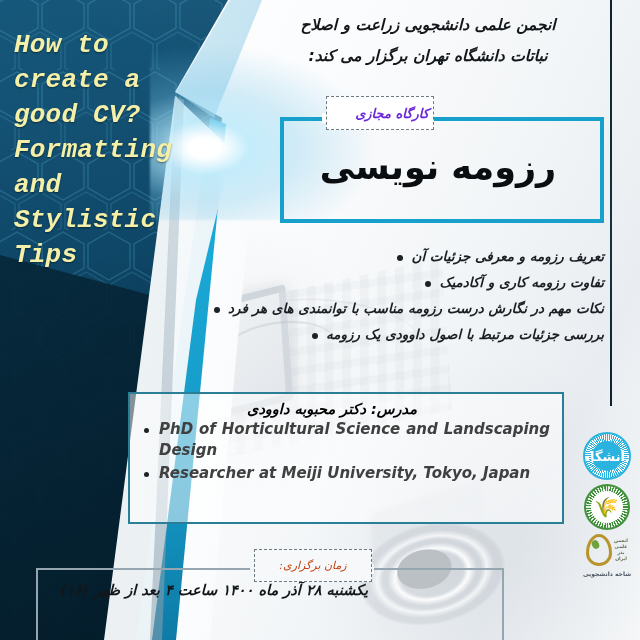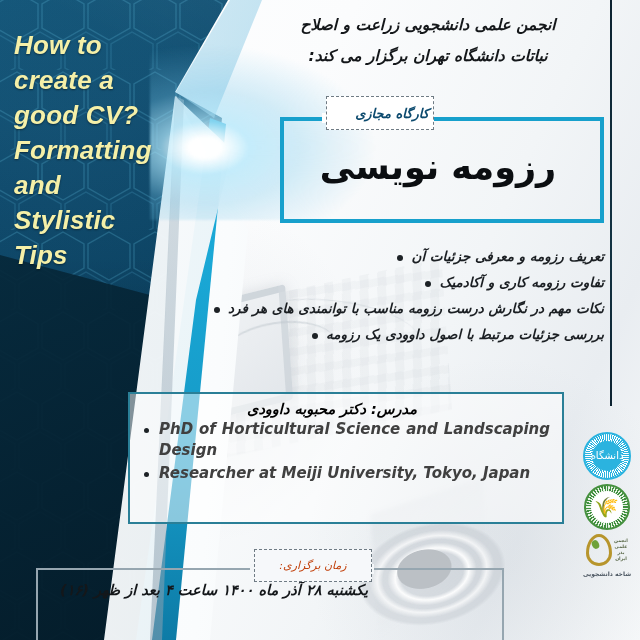--- a/index.html
+++ b/index.html
@@ -119,21 +119,21 @@
   .white-wedge-lo{
     position:absolute;left:0;top:0;width:400px;height:640px;
     clip-path:polygon(176px 96px, 248px 230px, 210px 640px, 150px 640px);
     background:linear-gradient(95deg,#ffffff,#fafcfd 55%,#eef3f6);
   }
 
   
   .lead-title{
     position:absolute;left:14px;top:28px;width:200px;
     color:#f5f0a8;
-    font-family:Liberation Sans, sans-serif;
+    font-family:Liberation Mono, monospace;
     font-style:italic;font-weight:700;
     font-size:26px;line-height:35px;
     letter-spacing:.2px;
     text-shadow:0 1px 2px rgba(0,0,0,.45);
     z-index:6;
   }
 
   
   .right-rule{
     position:absolute;left:610px;top:0;width:2px;height:406px;
@@ -159,21 +159,21 @@
     position:absolute;left:322px;top:113px;width:108px;height:10px;
     background:#ffffff;z-index:5;
   }
   .badge-virtual{
     position:absolute;left:326px;top:96px;width:106px;height:32px;
     border:1.3px dashed #6f7b84;
     display:flex;align-items:center;justify-content:center;
     background:#ffffff;z-index:7;
   }
   .badge-virtual span{
-    color:#0c4a6e;font-size:13px;font-style:italic;font-weight:600;margin-left:24px;
+    color:#6d28d9;font-size:13px;font-style:italic;font-weight:600;margin-left:24px;
   }
   .main-title{
     position:absolute;left:280px;top:131px;width:316px;height:72px;
     display:flex;align-items:center;justify-content:center;
     color:#0b0e11;font-size:35px;font-weight:700;
     letter-spacing:.5px;z-index:6;
   }
 
   
   .topics{
@@ -252,22 +252,22 @@
       repeating-conic-gradient(#2bb3df 0 3deg, #ffffff 3deg 6deg);
     border:2px solid #2bb3df;
     position:relative;display:flex;align-items:center;justify-content:center;
     overflow:hidden;
   }
   .logo-ut::after{
     content:"";position:absolute;left:7px;top:7px;right:7px;bottom:7px;
     border-radius:50%;background:#2bb3df;
   }
   .logo-ut i{
-    position:relative;z-index:2;color:#ffffff;font-size:10px;font-style:normal;
-    font-weight:400;line-height:1;text-align:center;
+    position:relative;z-index:2;color:#ffffff;font-size:13px;font-style:normal;
+    font-weight:700;line-height:1;text-align:center;
   }
   .logo-green{
     width:42px;height:42px;border-radius:50%;
     background:
       radial-gradient(circle at 50% 50%, #ffffff 0 30%, rgba(255,255,255,0) 31%),
       repeating-conic-gradient(#3f8f3f 0 4deg, #e9f3e6 4deg 8deg);
     border:2px solid #46913f;position:relative;overflow:hidden;
     display:flex;align-items:center;justify-content:center;
   }
   .logo-green::after{

